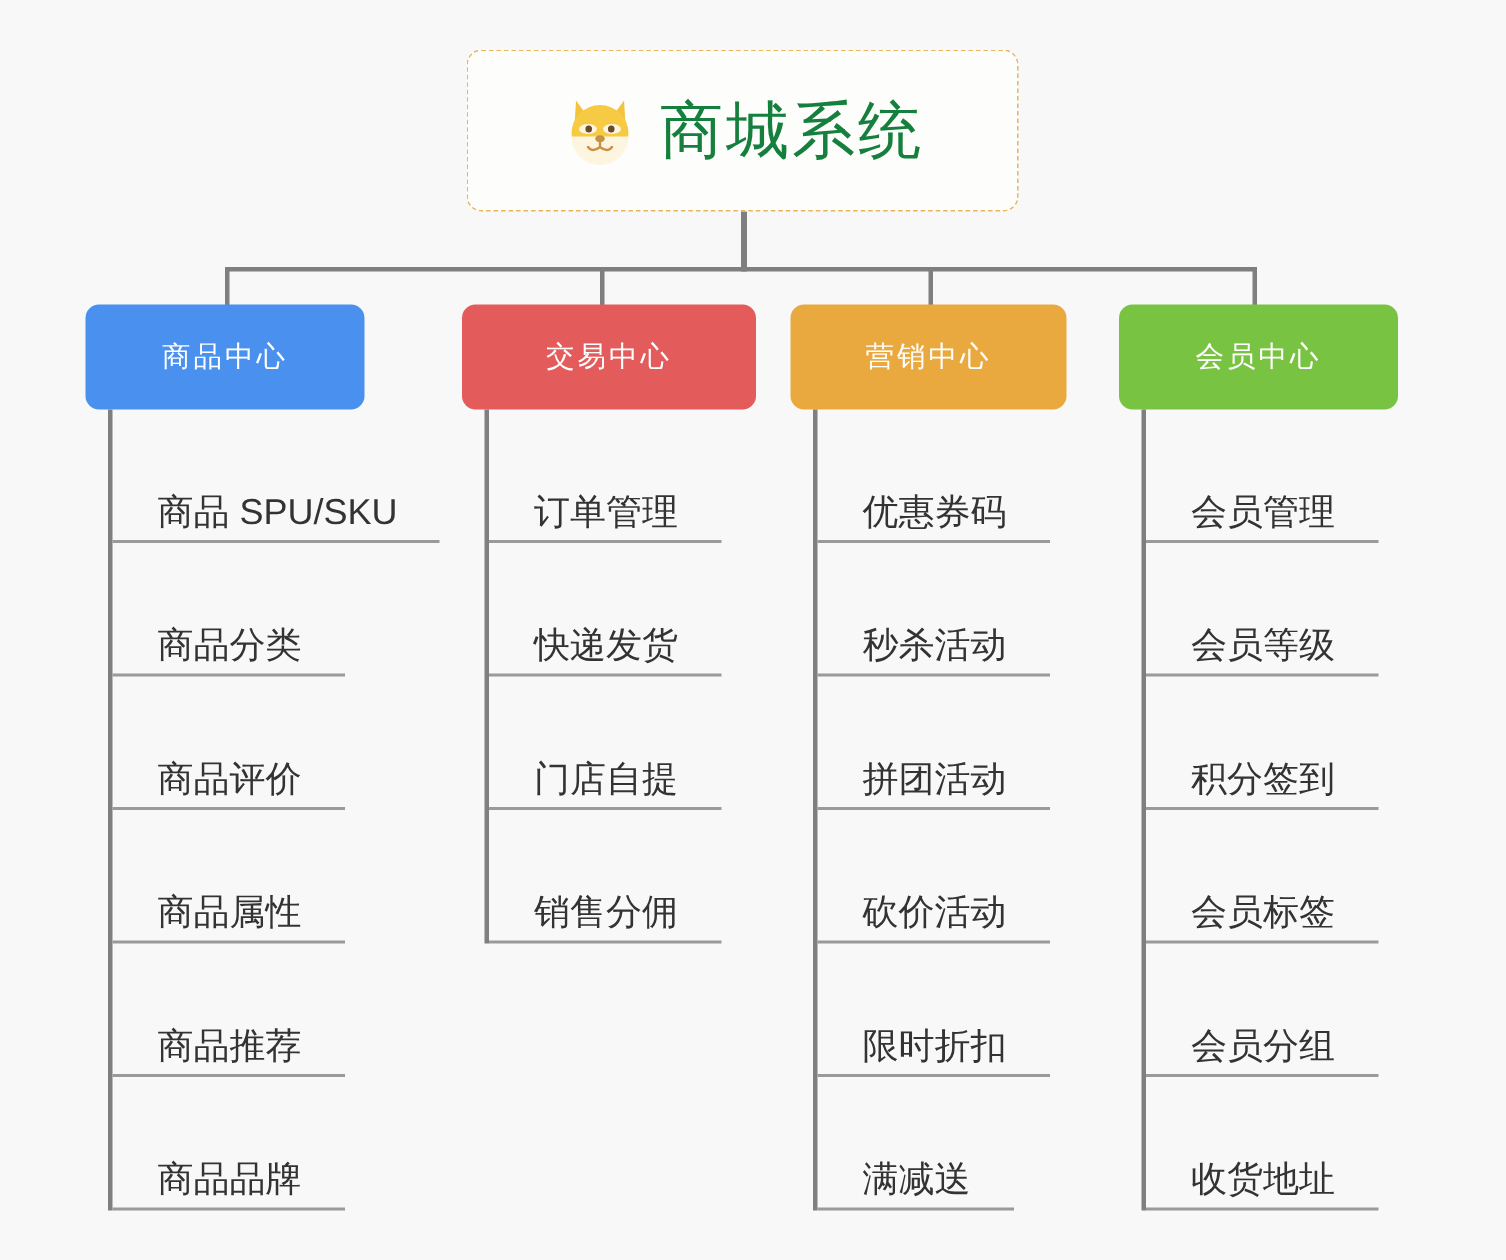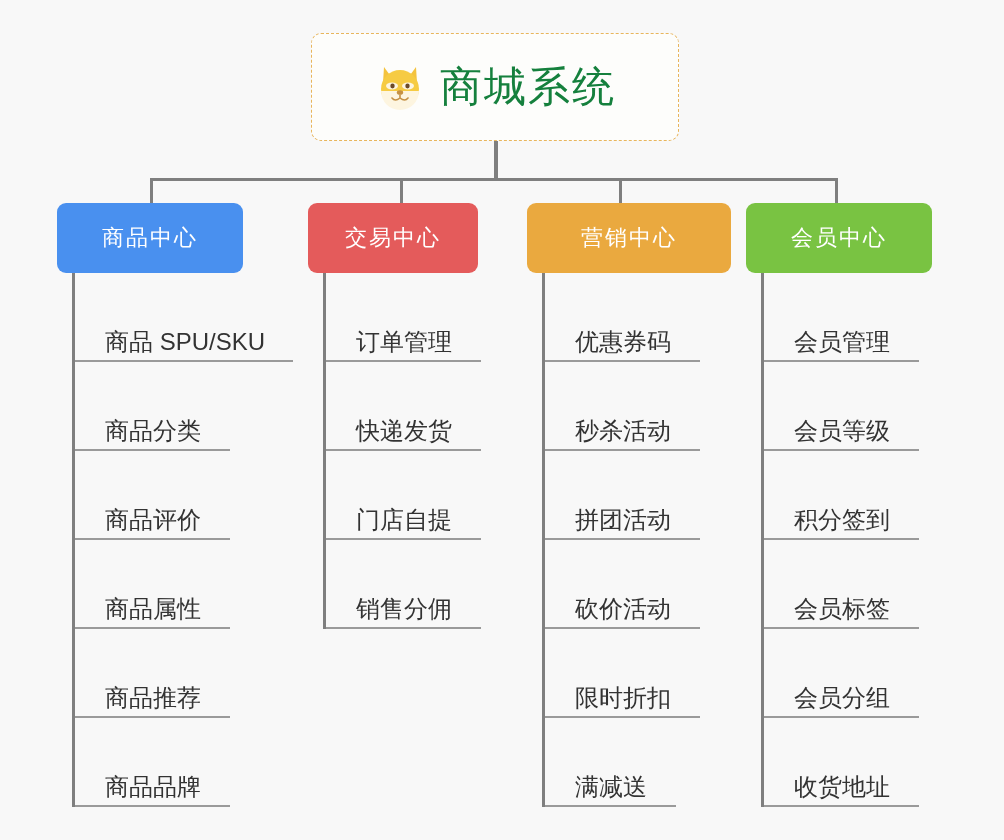--- a/index.html
+++ b/index.html
@@ -75,28 +75,28 @@
   .col-2 { left: 527px; }
   .col-3 { left: 746px; }
 
   .cat-box {
     height: 70px;
     border-radius: 9px;
     display: flex;
     align-items: center;
     justify-content: center;
     color: #ffffff;
-    font-size: 22px;
+    font-size: 19px;
     letter-spacing: 2px;
     box-sizing: border-box;
     position: relative;
   }
   .cat-blue   { width: 186px; background: #4990ef; }
-  .cat-red    { width: 170px; background: #e45b5b; }
-  .cat-orange { width: 204px; background: #eaa93f; }
+  .cat-red    { width: 196px; background: #e45b5b; }
+  .cat-orange { width: 184px; background: #eaa93f; }
   .cat-green  { width: 186px; background: #79c342; }
 
   
   .leaf-list {
     position: relative;
     margin: 0;
     padding: 0;
     list-style: none;
     border-left: 3px solid #7f7f7f;
     margin-left: 15px;

